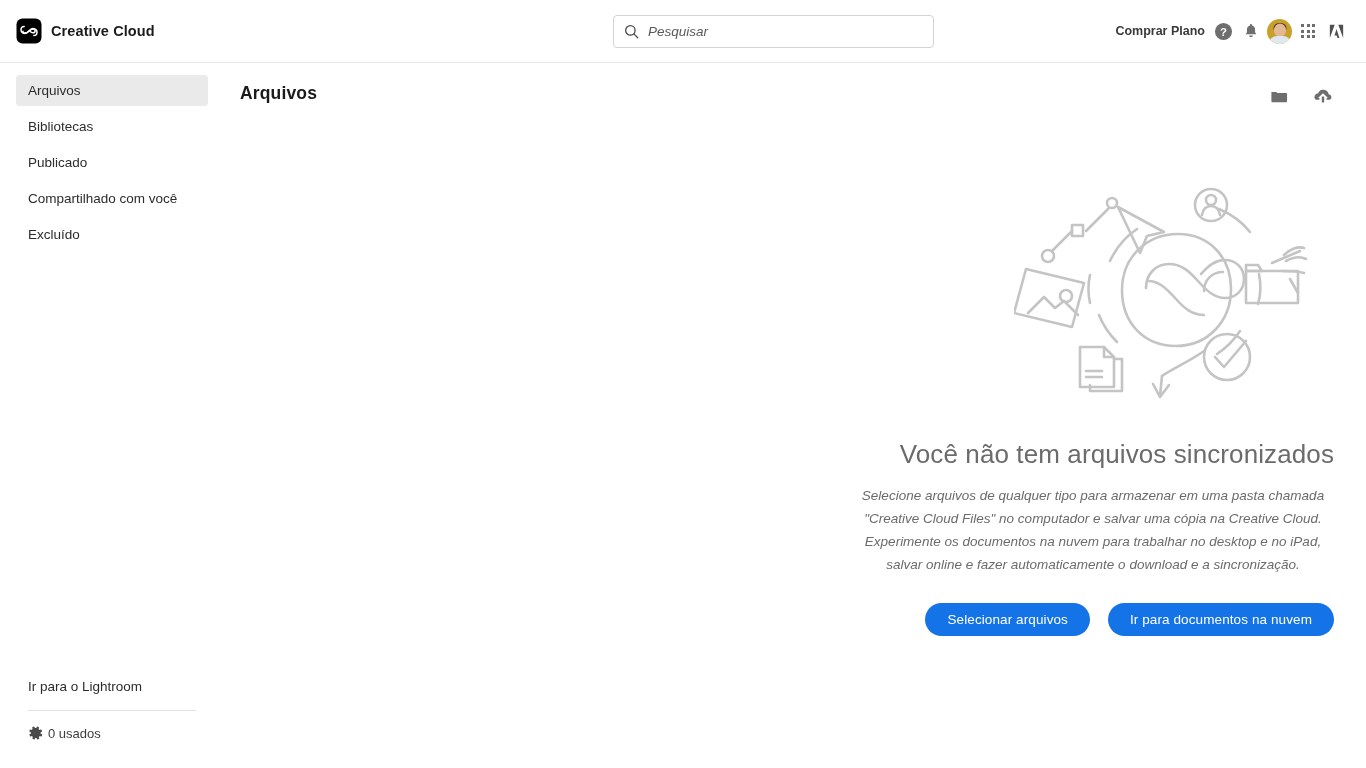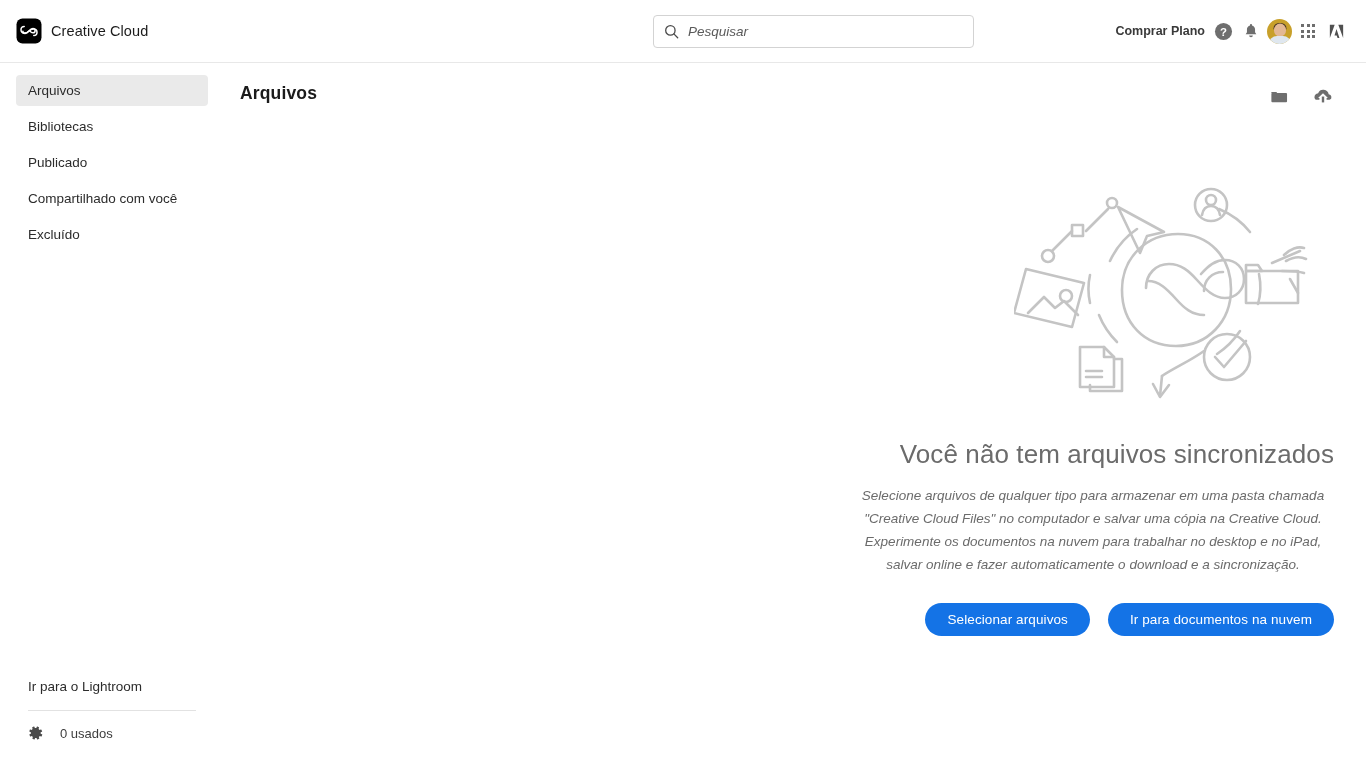--- a/index.html
+++ b/index.html
@@ -34,21 +34,21 @@
     margin-right: 34px;
     cursor: pointer;
   }
   .cc-logo {
     width: 26px; height: 26px;
     flex: 0 0 26px;
     display: block;
   }
   .brand-name {
     font-size: 14.5px;
-    font-weight: 400;
+    font-weight: 700;
     color: #1b1b1b;
     letter-spacing: .1px;
     white-space: nowrap;
   }
 
   .mainnav {
     display: flex;
     align-items: center;
     height: 63px;
     gap: 0;
@@ -72,21 +72,20 @@
     height: 2px;
     background: #1b1b1b;
   }
 
   .search-wrap {
     position: absolute;
     left: 613px;
     top: 15px;
     width: 321px;
     height: 33px;
-    margin-left: 40px;
   }
   .search-box {
     width: 100%; height: 100%;
     border: 1px solid #d3d3d3;
     border-radius: 4px;
     background: #fff;
     display: flex;
     align-items: center;
     padding: 0 10px;
     gap: 9px;
@@ -204,21 +203,21 @@
     white-space: nowrap;
   }
   .side-sep {
     height: 1px;
     background: #e2e2e2;
     margin: 9px 12px 9px 12px;
   }
   .storage-row {
     display: flex;
     align-items: center;
-    gap: 16px;
+    gap: 4px;
     padding: 0 12px;
     height: 26px;
     cursor: pointer;
   }
   .storage-text { font-size: 13px; color: #3d3d3d; white-space: nowrap; }
 
   
   .content {
     flex: 1;
     padding: 0 32px 0 16px;

